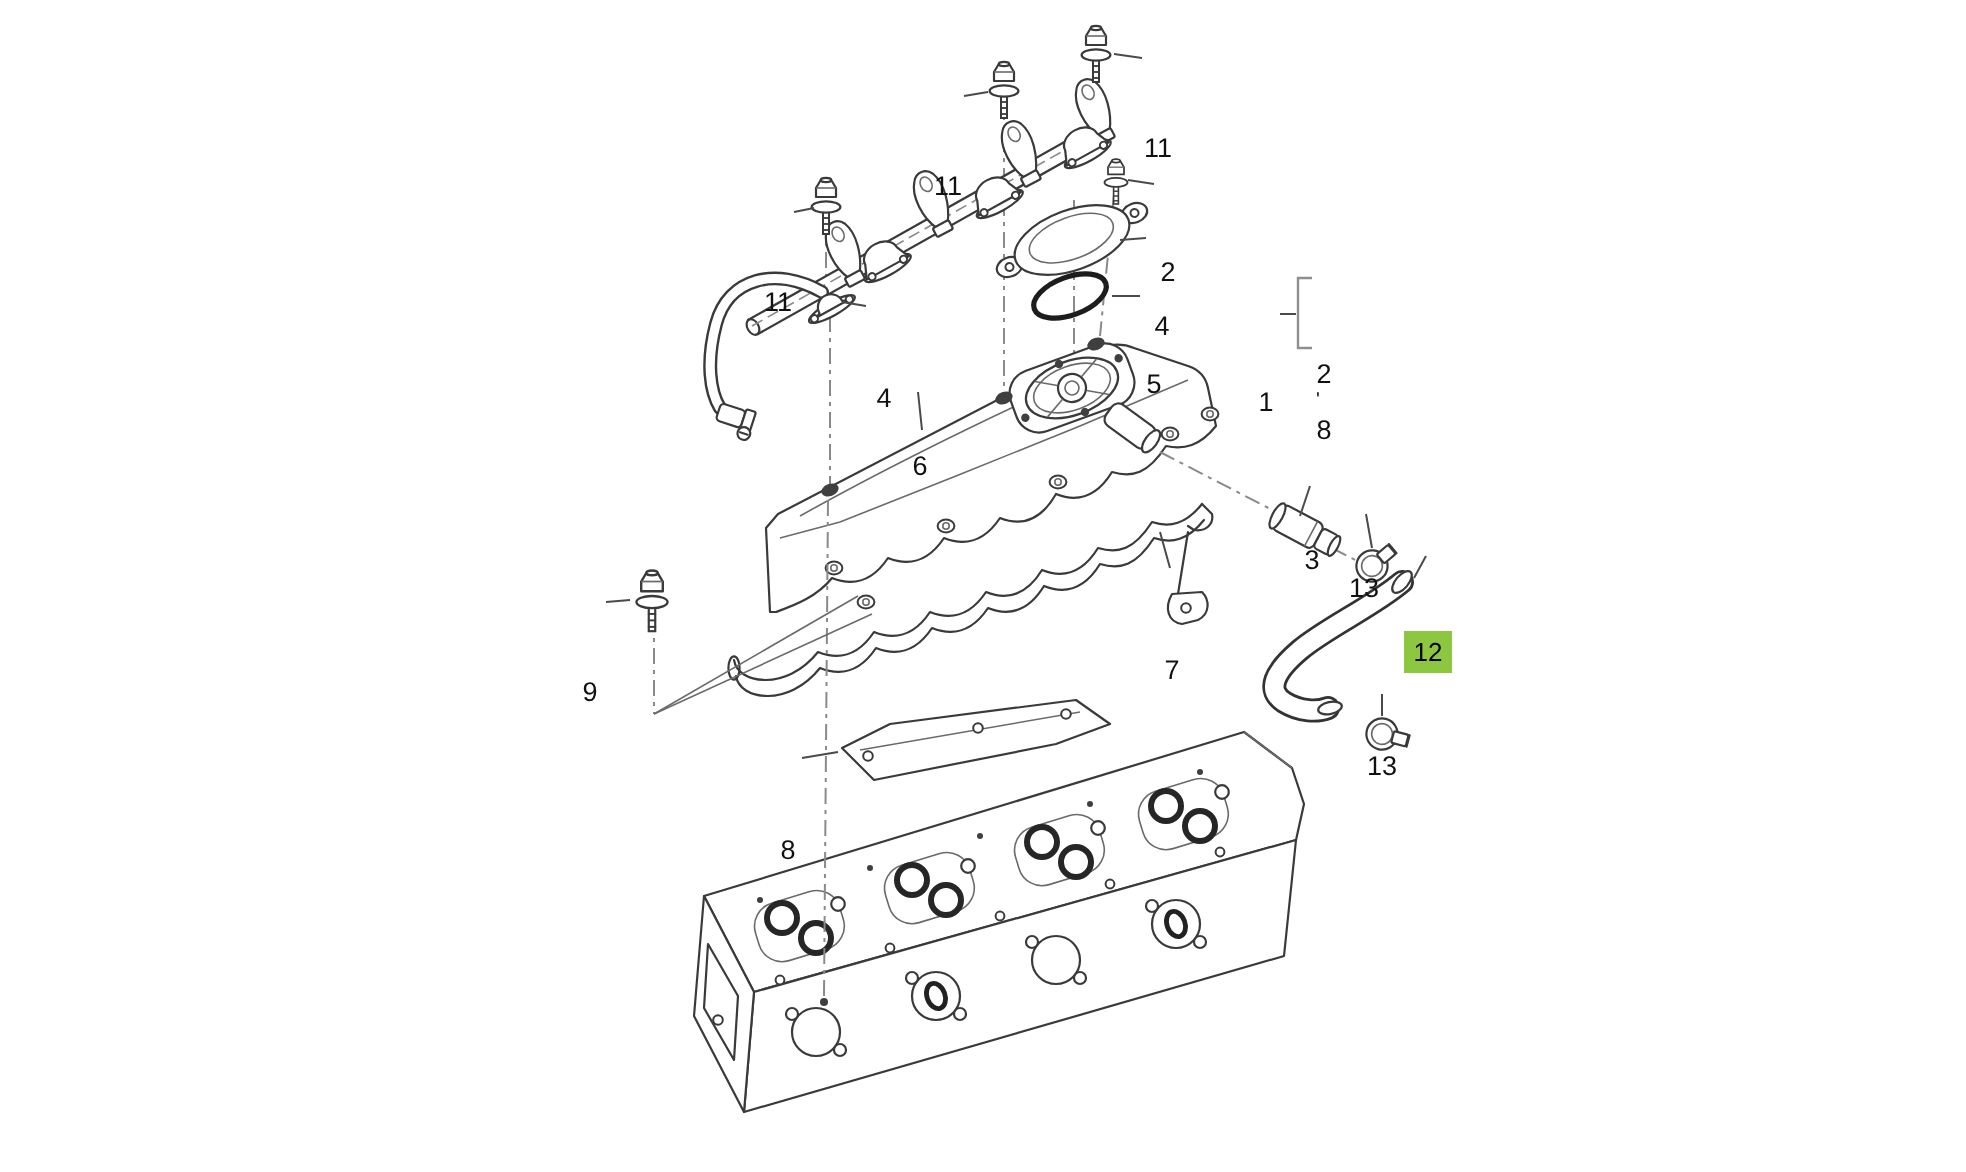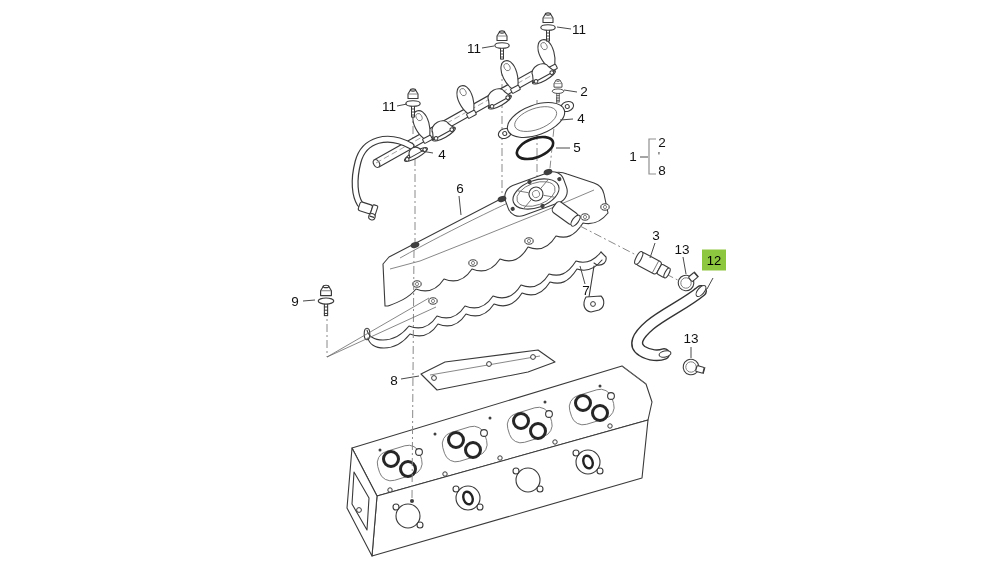--- a/index.html
+++ b/index.html
@@ -13,20 +13,21 @@
   .thin{fill:none;stroke:#6a6a6a;stroke-width:0.8;}
   .axis{fill:none;stroke:#8a8a8a;stroke-width:1;stroke-dasharray:8 3 2 3;}
   .leader{fill:none;stroke:#4a4a4a;stroke-width:1;}
   .bracket{fill:none;stroke:#8f8f8f;stroke-width:1.2;}
   .dk{fill:#3f3f3f;stroke:none;}
   .ringhole{fill:#fff;stroke:#3a3a3a;stroke-width:1;}
   .callout{
     position:absolute;transform:translate(-50%,-50%);
     font-size:13.5px;color:#111;line-height:1;white-space:nowrap;
     user-select:none;
+    margin-top:44px;
   }
   .callout-box{
     width:24px;height:21px;display:flex;align-items:center;justify-content:center;
     font-size:13px;
   }
   .sep{font-size:10px;}
 </style>
 </head>
 <body>
 
@@ -304,19 +305,19 @@
 <div class="callout" style="left:581px;top:119px">4</div>
 <div class="callout" style="left:577px;top:148px">5</div>
 <div class="callout" style="left:633px;top:157px">1</div>
 <div class="callout" style="left:662px;top:143px">2</div>
 <div class="callout sep" style="left:659px;top:157px">'</div>
 <div class="callout" style="left:662px;top:171px">8</div>
 <div class="callout" style="left:442px;top:155px">4</div>
 <div class="callout" style="left:460px;top:189px">6</div>
 <div class="callout" style="left:656px;top:236px">3</div>
 <div class="callout" style="left:682px;top:250px">13</div>
-<div class="callout callout-box" style="left: 714px; top: 260px; background: rgb(141, 198, 63); color: rgb(0, 0, 0);">12</div>
+<div class="callout callout-box" style="left: 714px; top: 282px; background: rgb(141, 198, 63); color: rgb(0, 0, 0);">12</div>
 <div class="callout" style="left:691px;top:339px">13</div>
 <div class="callout" style="left:586px;top:291px">7</div>
 <div class="callout" style="left:295px;top:302px">9</div>
 <div class="callout" style="left:394px;top:381px">8</div>
 
 </div>
 
 </body></html>

